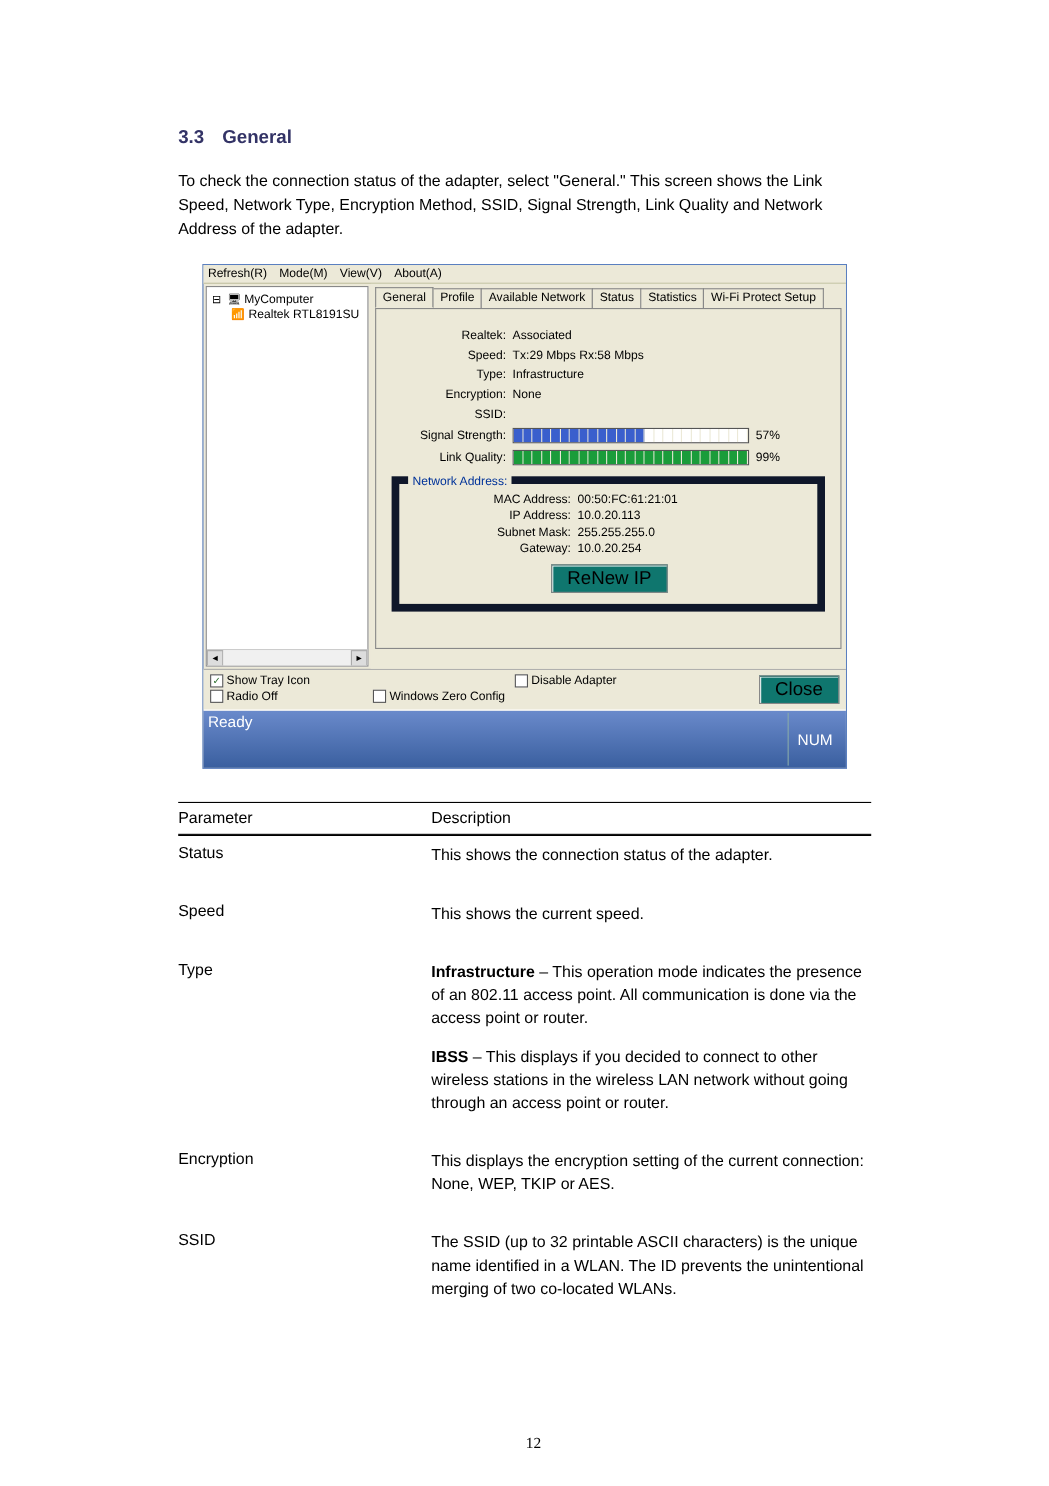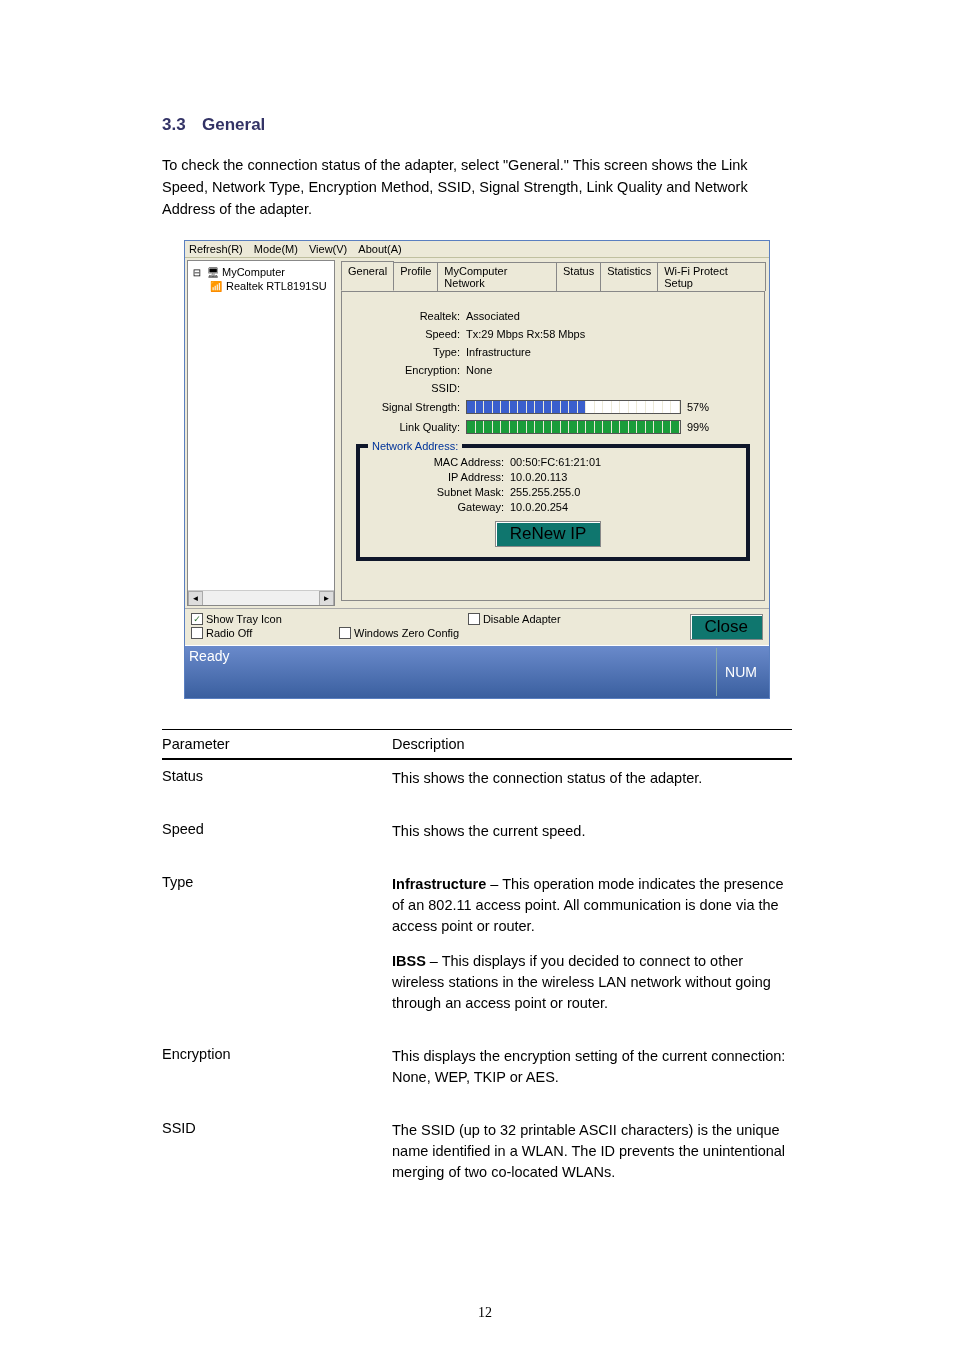--- a/index.html
+++ b/index.html
@@ -110,23 +110,23 @@
     overflow: hidden;
   }
   .bar-seg {
     height:100%; width:4%;
     background: #3a5fcd;
     border-right:1px solid #ece9d8;
   }
   .bar-seg.green { background:#1a9c3a; }
   .bar-seg.empty { background:transparent; }
   .fieldset {
-    border: 4px solid #0f172a;
+    border: 7px solid #0f172a;
     margin-top: 10px;
-    padding: 8px 10px 10px 0;
+    padding: 8px 10px 10px 12px;
     position: relative;
   }
   .fieldset .legend {
     position:absolute; top:-8px; left:8px;
     background:#ece9d8; padding:0 4px; font-size:11px; color:#003399;
   }
   .na-row { display:flex; font-size:11px; margin-bottom:3px; }
   .na-label { width:150px; text-align:right; padding-right:6px; }
   .btn {
     border:1px solid #888; background:#0f766e;
@@ -205,21 +205,21 @@
         <div class="tree-scroll">
           <div class="arrow">◄</div>
           <div class="track"></div>
           <div class="arrow">►</div>
         </div>
       </div>
       <div class="right-pane">
         <div class="tabs">
           <div class="tab active">General</div>
           <div class="tab">Profile</div>
-          <div class="tab">MyComputer Network</div>
+          <div class="tab">Available Network</div>
           <div class="tab">Status</div>
           <div class="tab">Statistics</div>
           <div class="tab">Wi-Fi Protect Setup</div>
         </div>
         <div class="tab-content">
           <div class="info-row">
               <div class="info-label">Realtek:</div>
               <div class="info-val">Associated</div>
             </div>
           <div class="info-row">

